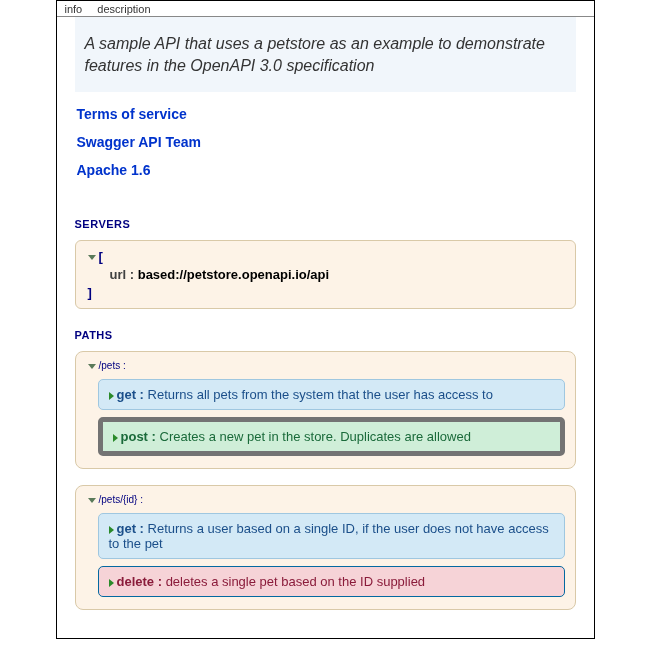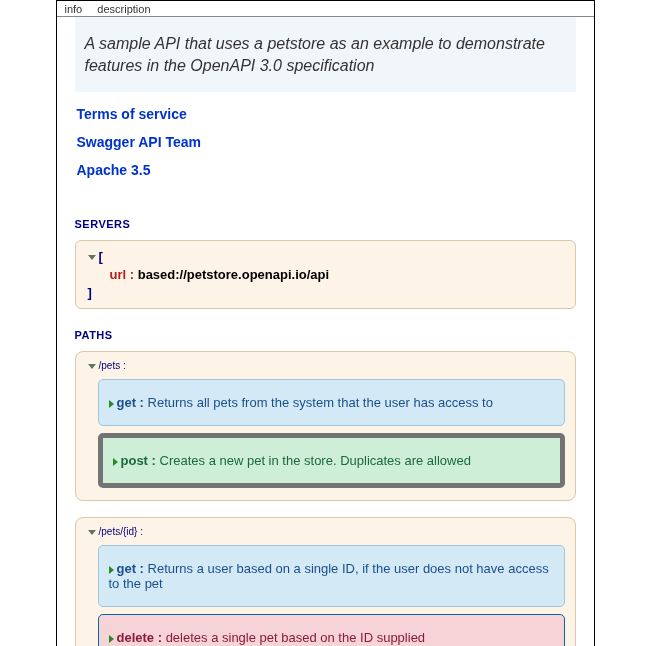--- a/index.html
+++ b/index.html
@@ -58,21 +58,21 @@
       font-size: 13px;
     }
     .servers-box .bracket {
       color: #000080;
       font-weight: bold;
     }
     .servers-box .url-line {
       padding-left: 22px;
       margin: 3px 0;
     }
-    .servers-box .url-key { font-weight: bold; color: #b91c1c; }
+    .servers-box .url-key { font-weight: bold; color: #404040; }
     .servers-box .url-val { font-weight: bold; color: #000; }
     .triangle-down {
       display: inline-block;
       width: 0; height: 0;
       border-left: 4px solid transparent;
       border-right: 4px solid transparent;
       border-top: 5px solid #5a7a5a;
       vertical-align: middle;
       margin-right: 3px;
     }
@@ -94,21 +94,21 @@
     }
     .path-title {
       color: #000080;
       font-weight: normal;
       font-size: 10px;
       margin-bottom: 8px;
       padding-left: 2px;
     }
     .op-box {
       border-radius: 5px;
-      padding: 15px 10px;
+      padding: 7px 10px;
       margin: 7px 0 0 12px;
       font-size: 13px;
     }
     .op-get {
       background: #d3e9f6;
       border: 1px solid #9fc7e0;
       color: #1b4f8a;
     }
     .op-post {
       background: #cfeed8;
@@ -131,21 +131,21 @@
     <span>description</span>
   </div>
 
   <div class="content">
 
     <div class="description-box">A sample API that uses a petstore as an example to demonstrate features in the OpenAPI 3.0 specification</div>
 
     <div class="links">
       <a href="#">Terms of service</a>
       <a href="#">Swagger API Team</a>
-      <a href="#">Apache 3.5</a>
+      <a href="#">Apache 1.6</a>
     </div>
 
     <div class="section-header">SERVERS</div>
 
     <div class="servers-box">
       <div><span class="triangle-down"></span><span class="bracket">[</span></div>
       <div class="url-line">
         <span class="url-key">url :</span>
         <span class="url-val">based://petstore.openapi.io/api</span>
       </div>

